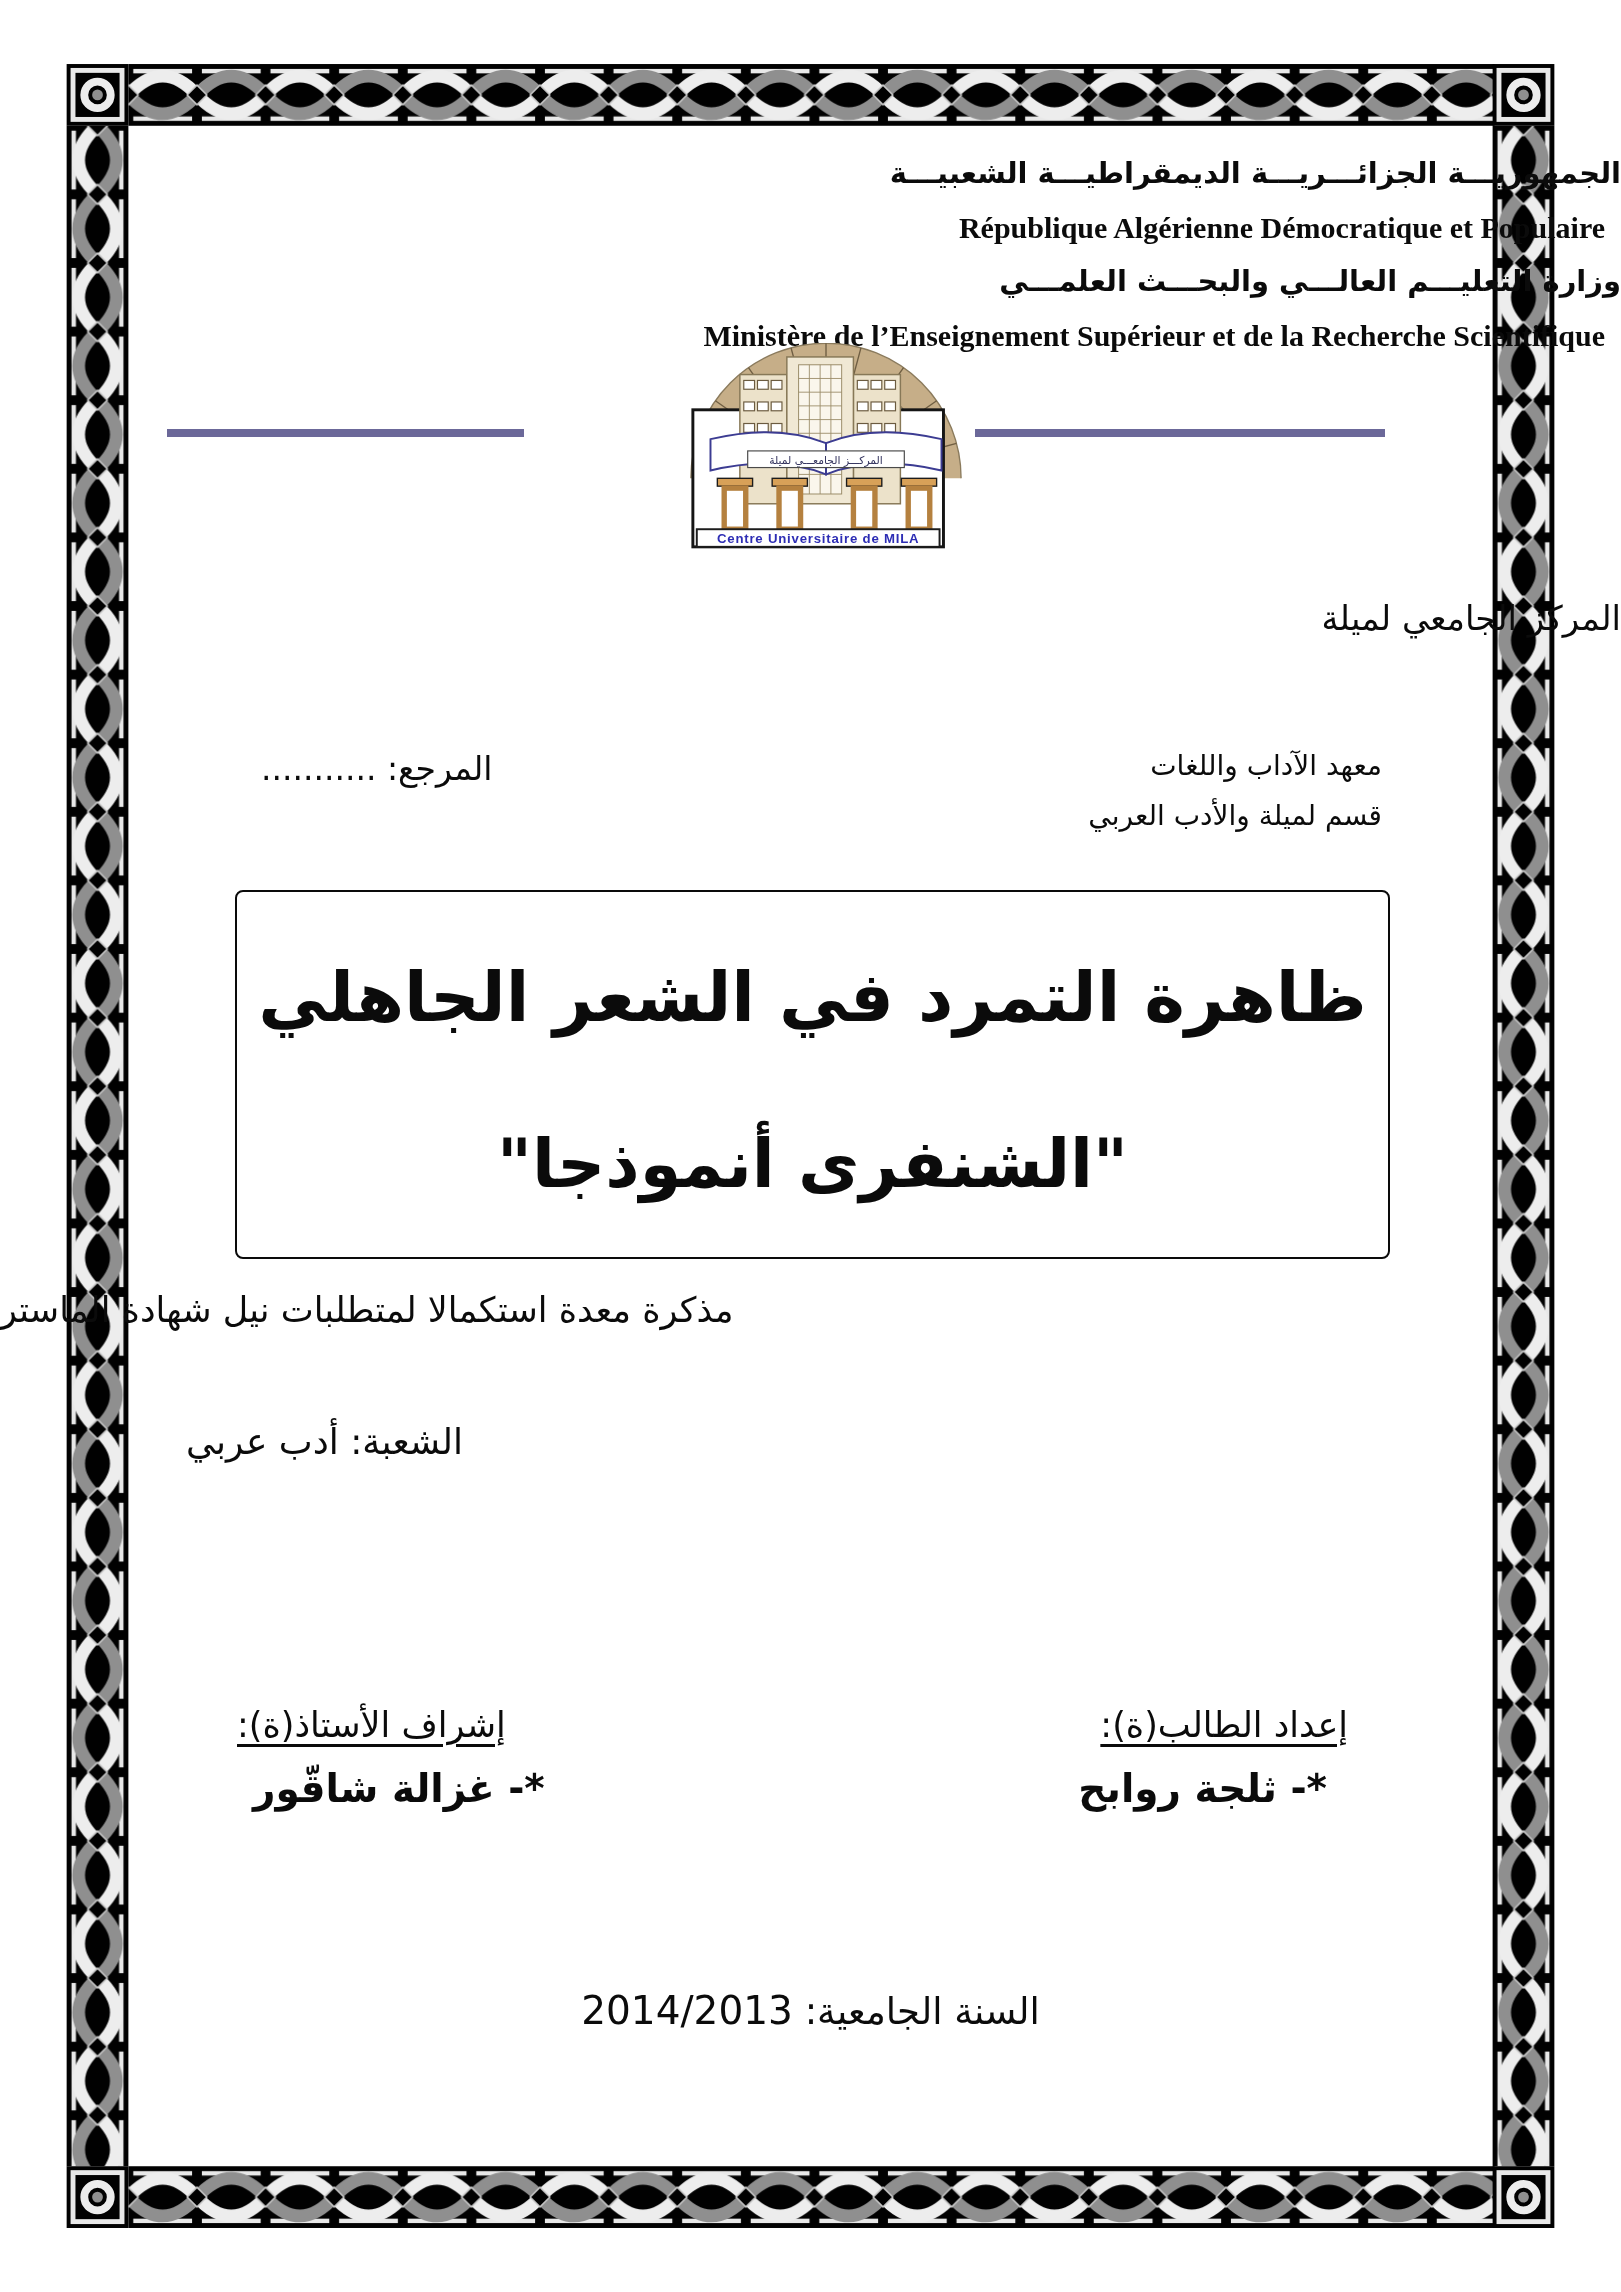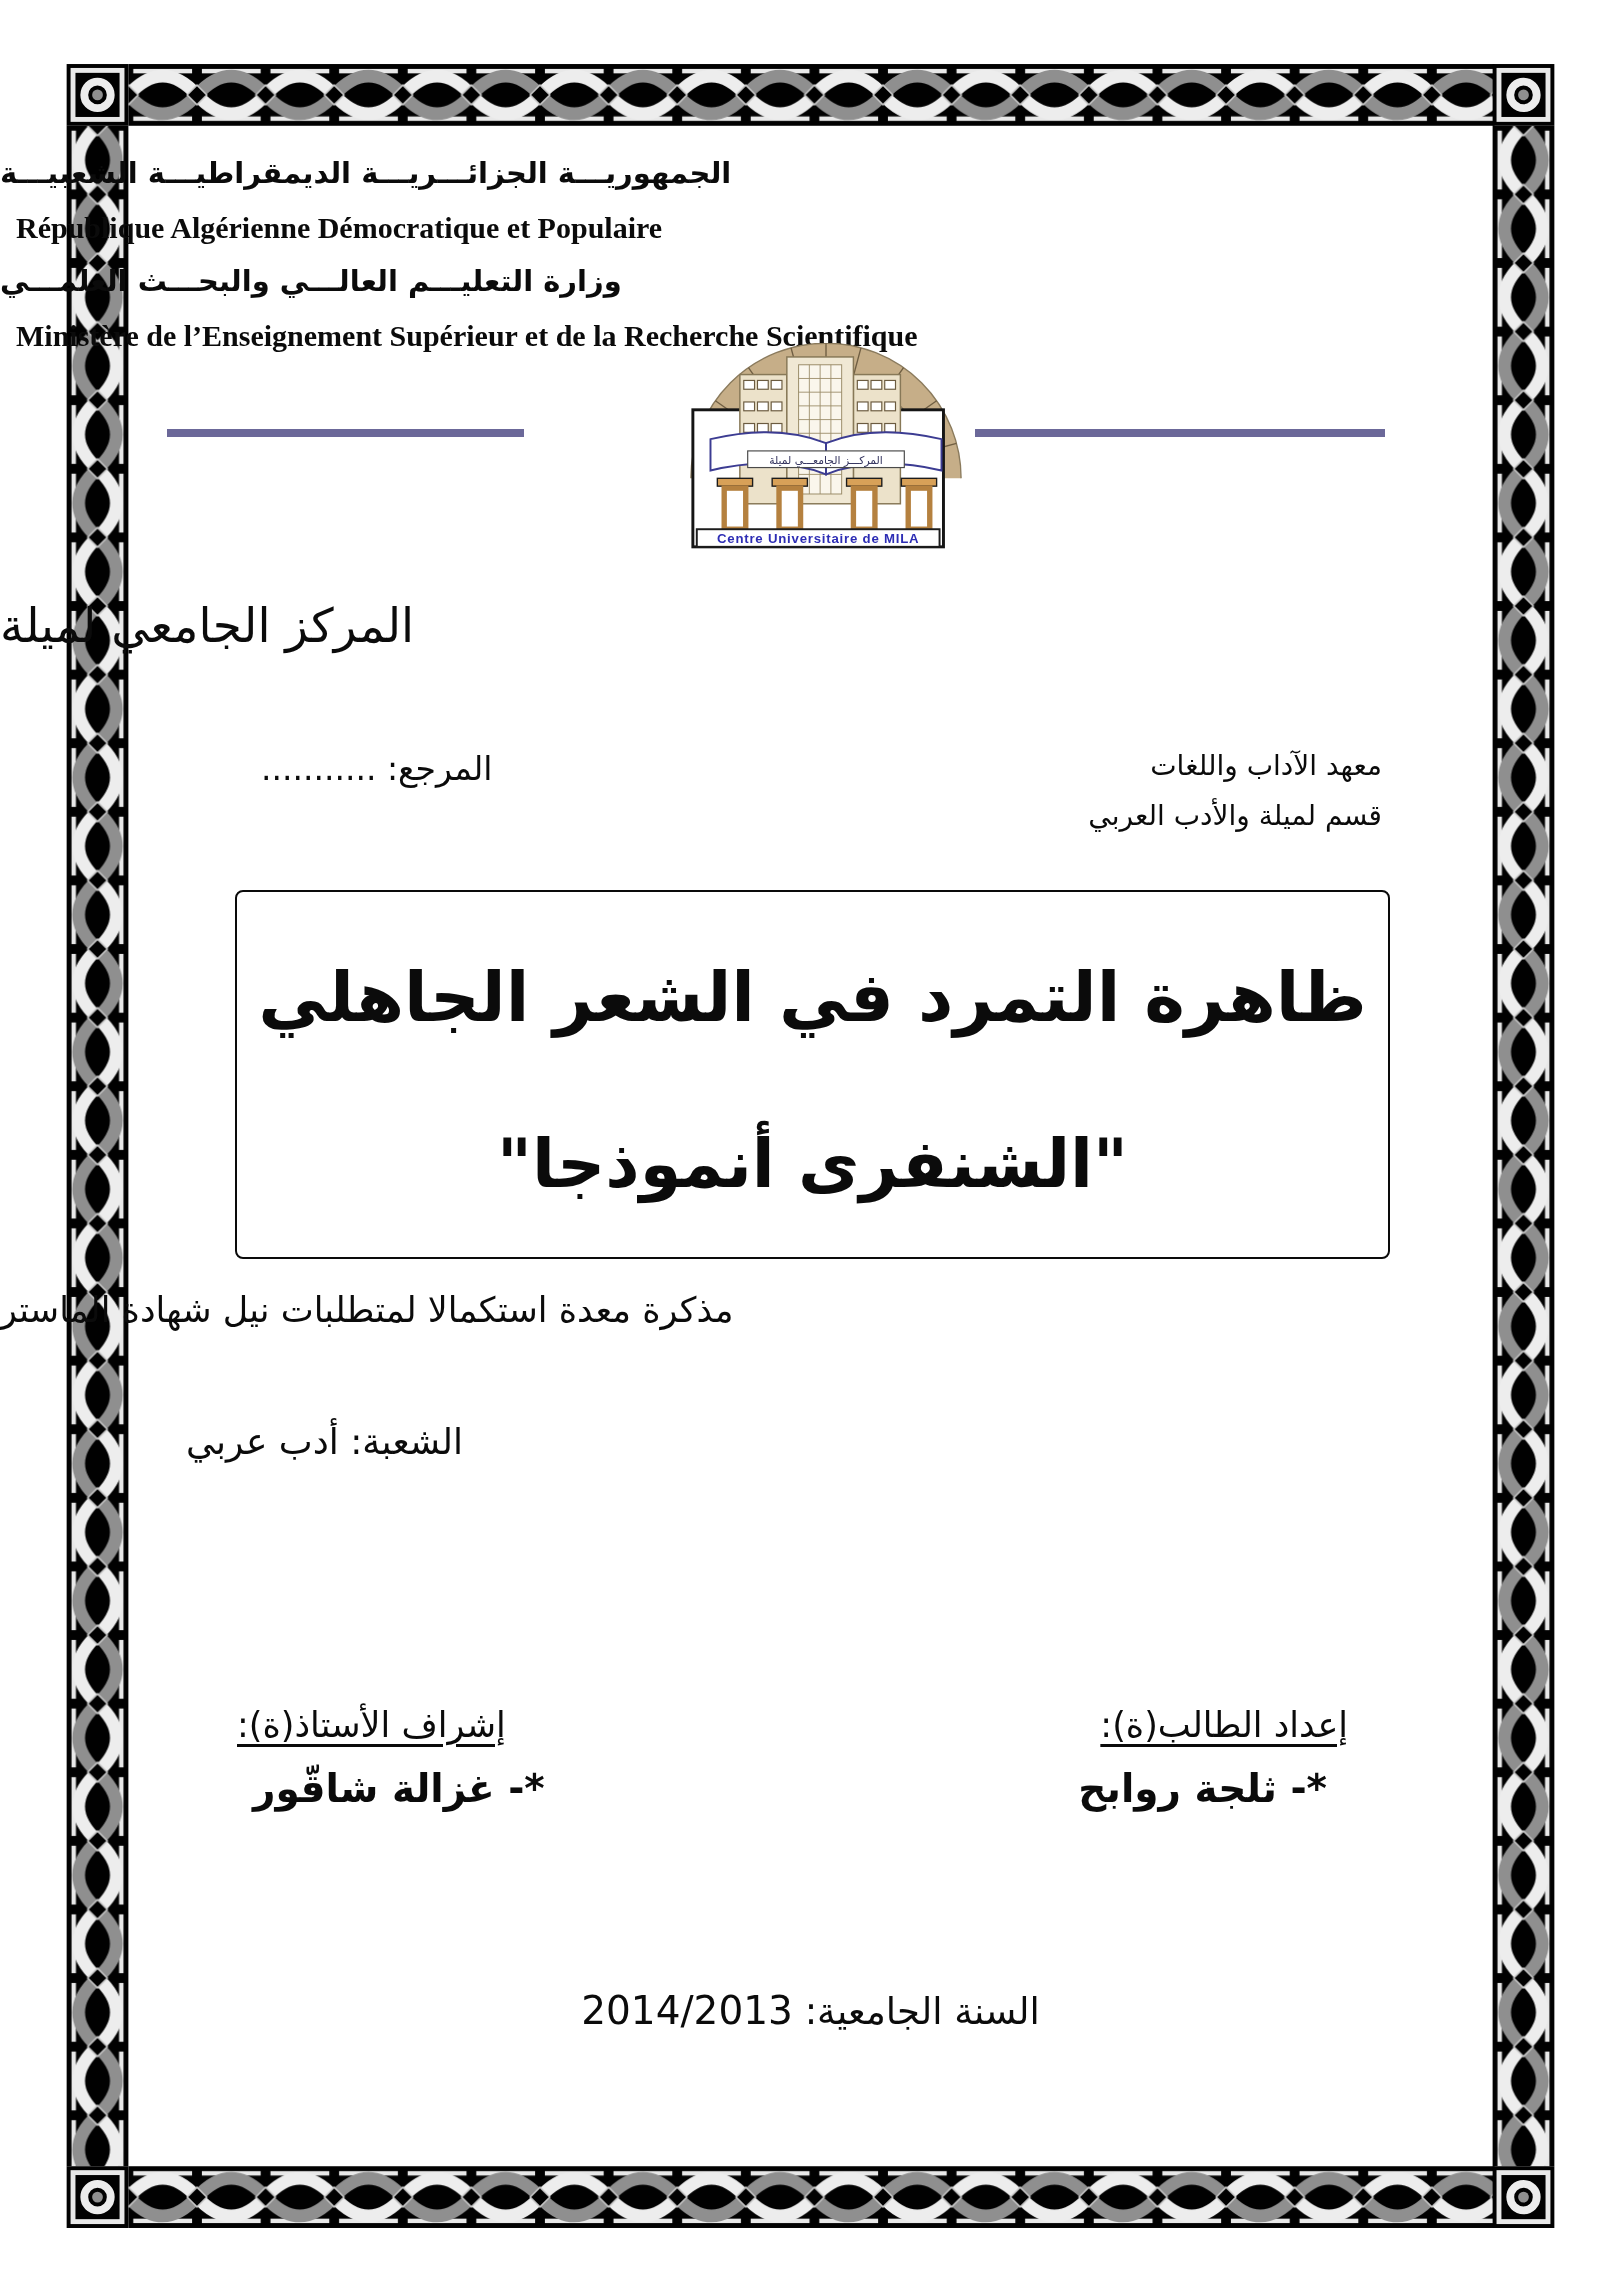--- a/index.html
+++ b/index.html
@@ -7,31 +7,31 @@
     position:relative;
     width:1621px;height:2293px;
     background:#ffffff;
     overflow:hidden;
     font-family:"DejaVu Sans", sans-serif;
     color:#0b0b0b;
   }
   svg{display:block;}
   .border-svg{position:absolute;left:0;top:0;}
   
-  .hdr{position:absolute;top:155px;left:0;right:0;text-align:left;}
+  .hdr{position:absolute;top:155px;left:0;right:0;text-align:right;}
   .hdr-ar{font-weight:bold;font-size:29px;line-height:1.28;margin:0;}
   .hdr-fr{font-family:"Liberation Serif", serif;font-weight:bold;font-size:30px;line-height:1.3;margin:16px;}
   
   .divider{position:absolute;top:429px;height:7.8px;background:#6b6899;}
   .divider.left{left:167px;width:357px;}
   .divider.right{left:975px;width:410px;}
   
   .logo{position:absolute;left:687px;top:343px;}
   
-  .uniname{position:absolute;top:598px;left:0;right:0;text-align:left;font-size:47px;direction:rtl;}
+  .uniname{position:absolute;top:598px;left:0;right:0;text-align:right;font-size:34px;direction:rtl;}
   
   .inst{position:absolute;top:741px;right:239px;text-align:right;direction:rtl;font-size:28px;line-height:1.78;}
   .ref{position:absolute;top:749px;left:261px;direction:rtl;font-size:33px;}
   
   .titlebox{
     position:absolute;left:235px;top:890px;width:1155px;height:369px;
     border:2.5px solid #0a0a0a;border-radius:8px;box-sizing:border-box;
     display:flex;flex-direction:column;align-items:center;justify-content:center;
     gap:88px;padding-top:11.8px;direction:rtl;
   }

